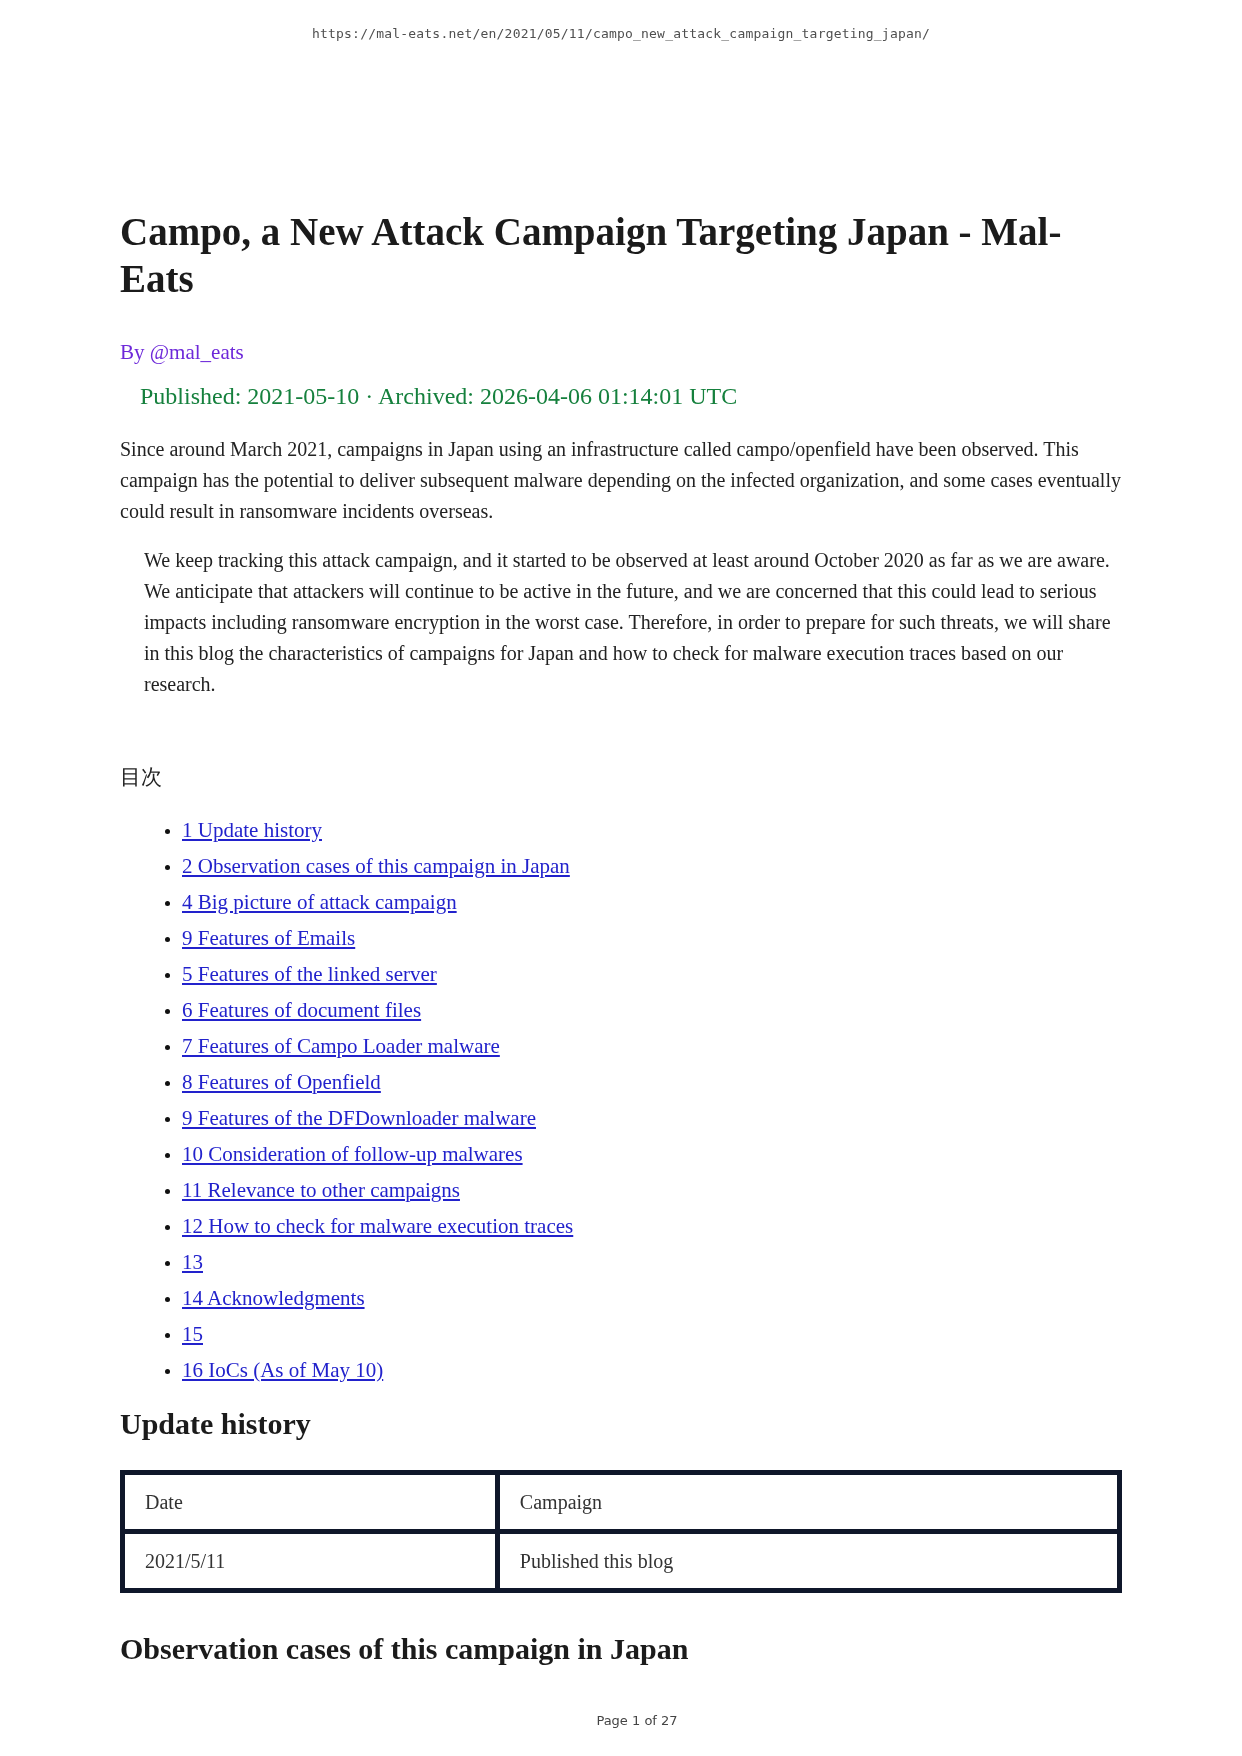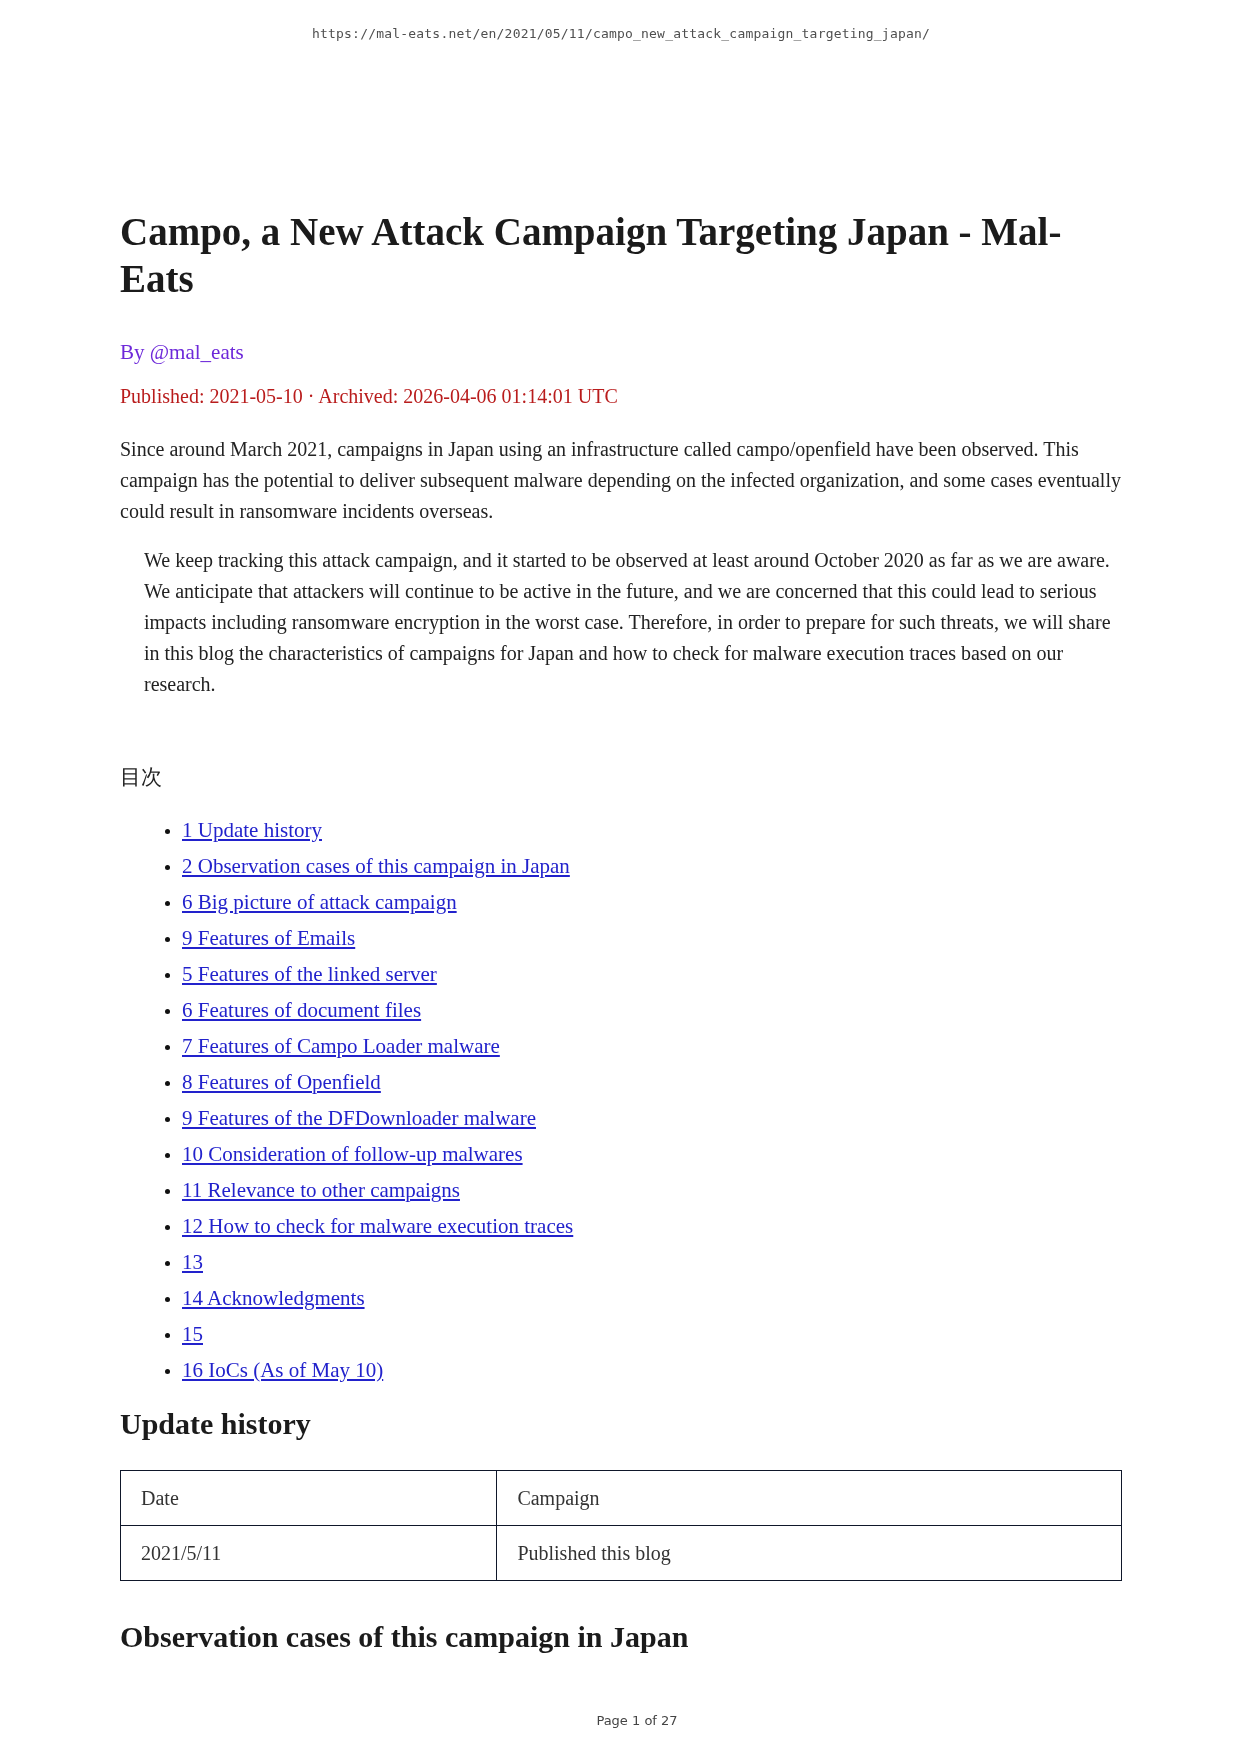--- a/index.html
+++ b/index.html
@@ -27,23 +27,24 @@
 
   .byline {
     margin-top: 36px;
     font-size: 21px;
     line-height: 26px;
     color: #6d28d9;
   }
 
   .meta {
     margin-top: 20px;
-    font-size: 20px;
+    font-size: 24px;
     line-height: 23px;
-    color: #b91c1c;
+    color: #15803d;
+    margin-left: 20px;
   }
 
   p.body-par {
     margin-top: 26px;
     font-size: 20px;
     line-height: 31px;
     color: #222222;
   }
   p.body-par + p.body-par { margin-top: 18px; margin-left: 24px; }
 
@@ -82,21 +83,21 @@
     color: #1b1b1b;
   }
   h2.section-heading.second { margin-top: 38px; }
 
   table.update-table {
     margin-top: 28px;
     width: 100%;
     border-collapse: collapse;
   }
   table.update-table th, table.update-table td {
-    border: 1px solid #0f172a;
+    border: 5px solid #0f172a;
     font-weight: normal;
     text-align: left;
     font-size: 20px;
     line-height: 26px;
     color: #333333;
     padding: 14px 20px;
     height: 55px;
     vertical-align: middle;
   }
   table.update-table col.c1 { width: 37.6%; }
@@ -127,21 +128,21 @@
 
   <p class="body-par">Since around March 2021, campaigns in Japan using an infrastructure called campo/openfield have been observed. This campaign has the potential to deliver subsequent malware depending on the infected organization, and some cases eventually could result in ransomware incidents overseas.</p>
 
   <p class="body-par">We keep tracking this attack campaign, and it started to be observed at least around October 2020 as far as we are aware. We anticipate that attackers will continue to be active in the future, and we are concerned that this could lead to serious impacts including ransomware encryption in the worst case. Therefore, in order to prepare for such threats, we will share in this blog the characteristics of campaigns for Japan and how to check for malware execution traces based on our research.</p>
 
   <div class="toc-heading">目次</div>
 
   <ul class="toc-list">
     <li><a class="toc-link">1 Update history</a></li>
     <li><a class="toc-link">2 Observation cases of this campaign in Japan</a></li>
-    <li><a class="toc-link">6 Big picture of attack campaign</a></li>
+    <li><a class="toc-link">4 Big picture of attack campaign</a></li>
     <li><a class="toc-link">9 Features of Emails</a></li>
     <li><a class="toc-link">5 Features of the linked server</a></li>
     <li><a class="toc-link">6 Features of document files</a></li>
     <li><a class="toc-link">7 Features of Campo Loader malware</a></li>
     <li><a class="toc-link">8 Features of Openfield</a></li>
     <li><a class="toc-link">9 Features of the DFDownloader malware</a></li>
     <li><a class="toc-link">10 Consideration of follow-up malwares</a></li>
     <li><a class="toc-link">11 Relevance to other campaigns</a></li>
     <li><a class="toc-link">12 How to check for malware execution traces</a></li>
     <li><a class="toc-link">13</a></li>

